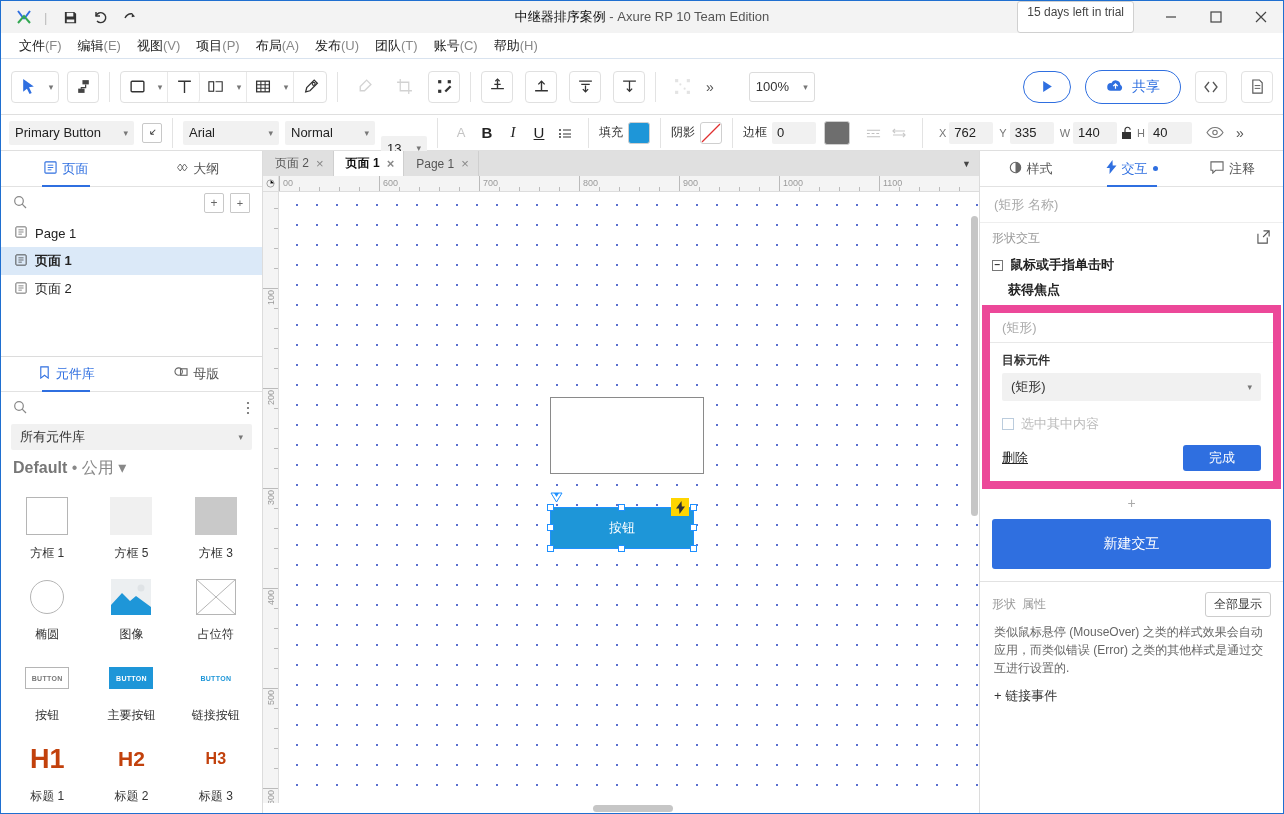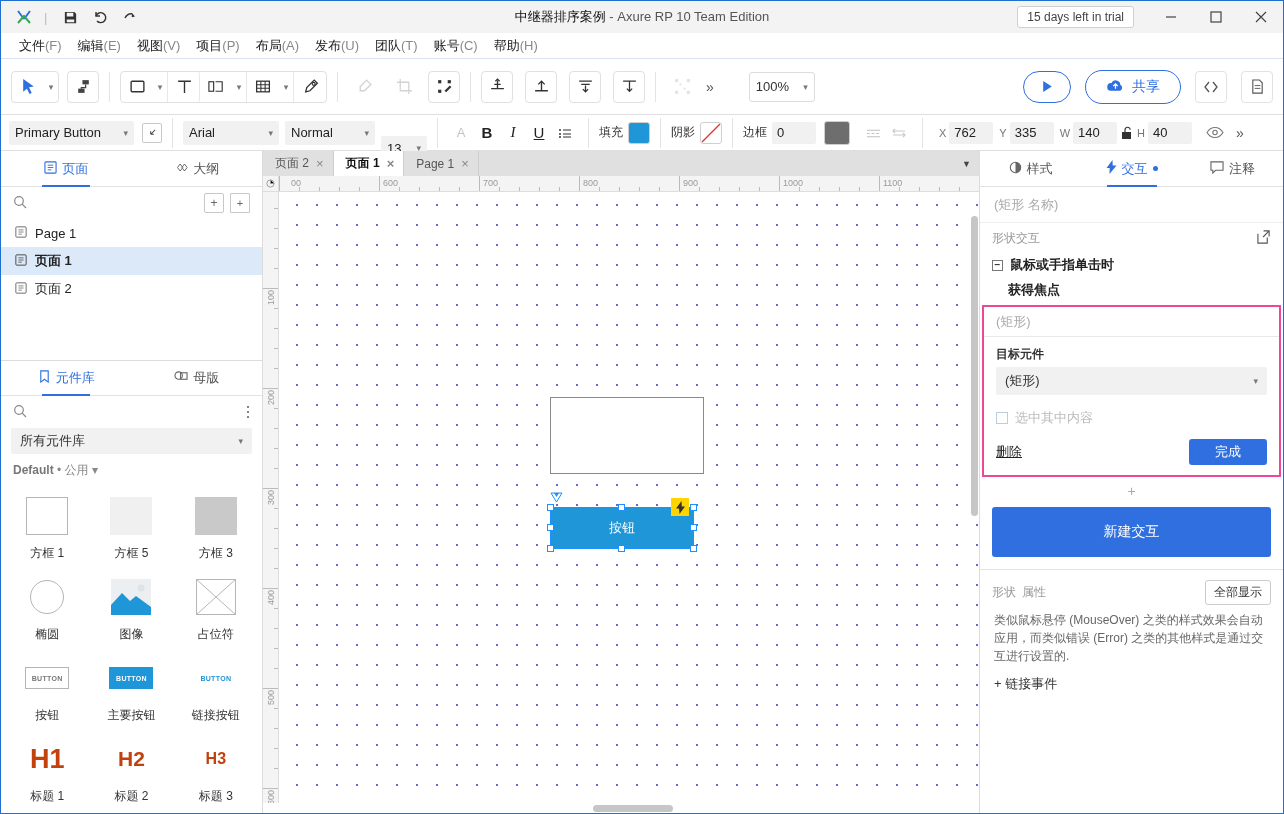--- a/index.html
+++ b/index.html
@@ -19,21 +19,21 @@
   .logo { width: 22px; height: 22px; display: flex; align-items: center; justify-content: center;
           font-weight: bold; font-size: 15px; color: #4a7ebb; }
   .tb-sep { color: #bbb; margin: 0 7px; font-size: 13px; }
   .tb-btn { width: 28px; height: 24px; display: flex; align-items: center; justify-content: center;
             cursor: pointer; color: #333; }
   .tb-btn svg { display: block; }
   .tb-title { position: absolute; left: 0; right: 0; text-align: center; font-size: 13px;
               color: #333; pointer-events: none; }
   .tb-title .proj { color: #111; }
   .tb-title .edition { color: #555; }
-  .tb-right { margin-left: auto; display: flex; align-items: center; height: 100%; }
+  .tb-right { margin-left: auto; display: flex; height: 100%; }
   .trial { border: 1px solid #d0d0d0; background: #fff; border-radius: 3px; font-size: 12px;
            padding: 3px 9px; color: #444; margin-right: 14px; cursor: pointer; }
   .win-btn { width: 45px; height: 32px; display: flex; align-items: center; justify-content: center;
              cursor: pointer; color: #444; }
 
   
   .menubar { height: 26px; background: #fff; display: flex; align-items: center;
              padding-left: 10px; flex: 0 0 26px; border-bottom: 1px solid #d9e3ef; }
   .menu-item { font-size: 13px; color: #222; padding: 3px 8px; cursor: pointer; white-space: nowrap; }
   .menu-item .mk { color: #888; }
@@ -118,21 +118,21 @@
   .page-spacer { flex: 1; }
   .lib-tabs { height: 36px; display: flex; border-top: 1px solid #dcdcdc;
               border-bottom: 1px solid #e2e2e2; }
   .lib-search { height: 32px; display: flex; align-items: center; padding: 0 12px; }
   .kebab { margin-left: auto; color: #666; cursor: pointer; letter-spacing: 0; line-height: 4px;
            font-size: 14px; }
   .lib-sel { margin: 0 10px 0 10px; height: 26px; background: #f1f1f1; display: flex;
              align-items: center; padding: 0 9px; font-size: 13px; cursor: pointer;
              border-radius: 2px; }
   .lib-sel .chev { margin-left: auto; }
-  .lib-group { padding: 8px 12px 2px 12px; font-size: 12px; color: #888; cursor: pointer; }
+  .lib-group { padding: 8px 12px 2px 12px; font-size: 16px; color: #888; cursor: pointer; }
   .lib-group b { color: #777; font-weight: bold; }
   .wgrid { display: grid; grid-template-columns: repeat(3, 1fr); padding: 4px 4px; }
   .wcell { display: flex; flex-direction: column; align-items: center; gap: 8px; padding: 10px 0 4px;
            cursor: pointer; }
   .wicon { height: 42px; display: flex; align-items: center; justify-content: center; }
   .wlabel { font-size: 12px; color: #333; }
   .bx { width: 42px; height: 38px; }
   .bx1 { border: 1px solid #b5b5b5; background: #fff; }
   .bx2 { background: #f0f0f0; }
   .bx3 { background: #c9c9c9; }
@@ -201,21 +201,21 @@
                 font-size: 13px; color: #aaa; border-bottom: 1px solid #eee; cursor: text; }
   .sect-hd { height: 30px; display: flex; align-items: center; padding: 0 12px;
              font-size: 12px; color: #999; }
   .sect-hd .ext { margin-left: auto; cursor: pointer; color: #555; }
   .evt-row { display: flex; align-items: center; gap: 7px; padding: 3px 12px; font-size: 13px;
              font-weight: bold; color: #222; cursor: pointer; }
   .collapse { width: 11px; height: 11px; border: 1px solid #777; display: flex; align-items: center;
               justify-content: center; font-size: 10px; line-height: 1; color: #333;
               background: #fff; }
   .act-row { padding: 4px 12px 6px 28px; font-size: 13px; font-weight: bold; color: #222; cursor: pointer; }
-  .editor { border: 2px solid #ec4899; margin: 0 2px; }
+  .editor { border: 8px solid #ec4899; margin: 0 2px; }
   .ed-top { height: 30px; display: flex; align-items: center; padding: 0 12px; font-size: 13px;
             color: #aaa; border-bottom: 1px solid #e8e8e8; cursor: text; }
   .ed-lbl { padding: 9px 12px 4px; font-size: 12px; font-weight: bold; color: #333; }
   .ed-sel { margin: 0 12px; height: 28px; background: #f1f1f1; display: flex; align-items: center;
             padding: 0 9px; font-size: 13px; color: #333; cursor: pointer; border-radius: 2px; }
   .ed-sel .chev { margin-left: auto; }
   .ed-check { display: flex; align-items: center; gap: 7px; padding: 14px 12px 6px;
               font-size: 13px; color: #bbb; cursor: default; }
   .cbox { width: 12px; height: 12px; border: 1px solid #bcd; background: #fff; }
   .ed-foot { display: flex; align-items: center; padding: 6px 12px 10px; }
@@ -768,21 +768,21 @@
       </div>
 
       <div class="ruler-row">
         <div class="ruler-corner">
           <svg width="9" height="9" viewBox="0 0 10 10">
               <circle cx="5" cy="5" r="4" stroke="#999" stroke-width="1" fill="none"></circle>
               <path d="M5 1v4h4" stroke="#999" stroke-width="1"></path>
             </svg>
         </div>
         <div class="hruler">
-          <div class="rl" style="left:12px;top:2px">00</div>
+          <div class="rl" style="left:4px;top:2px">00</div>
           <div class="rl" style="left:104px;top:2px">600</div>
           <div class="rl" style="left:204px;top:2px">700</div>
           <div class="rl" style="left:304px;top:2px">800</div>
           <div class="rl" style="left:404px;top:2px">900</div>
           <div class="rl" style="left:504px;top:2px">1000</div>
           <div class="rl" style="left:604px;top:2px">1100</div>
           <div class="tick" style="left:0px;top:0;width:1px;height:16px"></div>
           <div class="tick" style="left:100px;top:0;width:1px;height:16px"></div>
           <div class="tick" style="left:200px;top:0;width:1px;height:16px"></div>
           <div class="tick" style="left:300px;top:0;width:1px;height:16px"></div>

